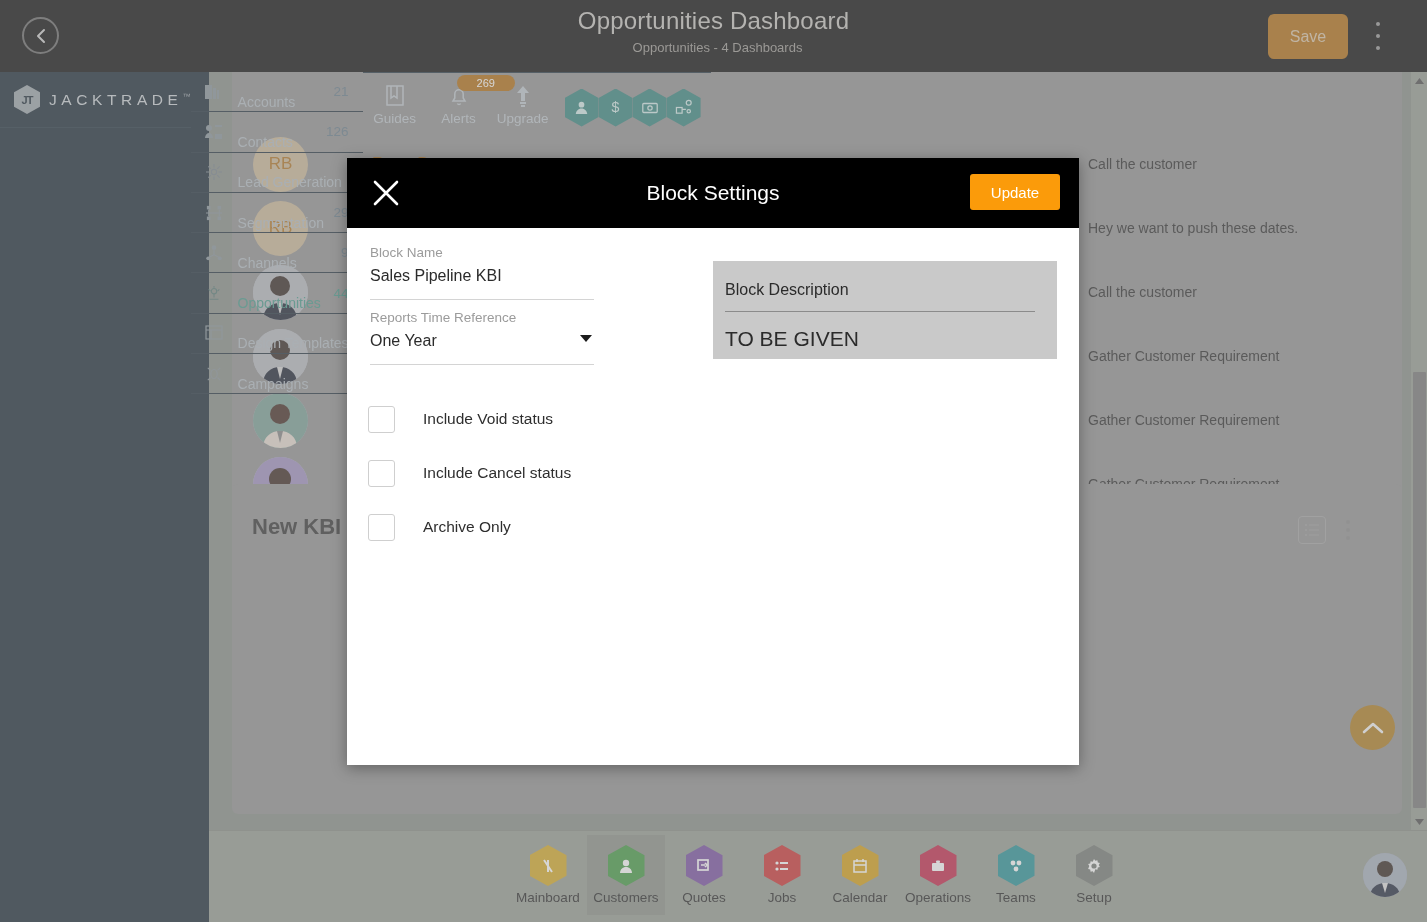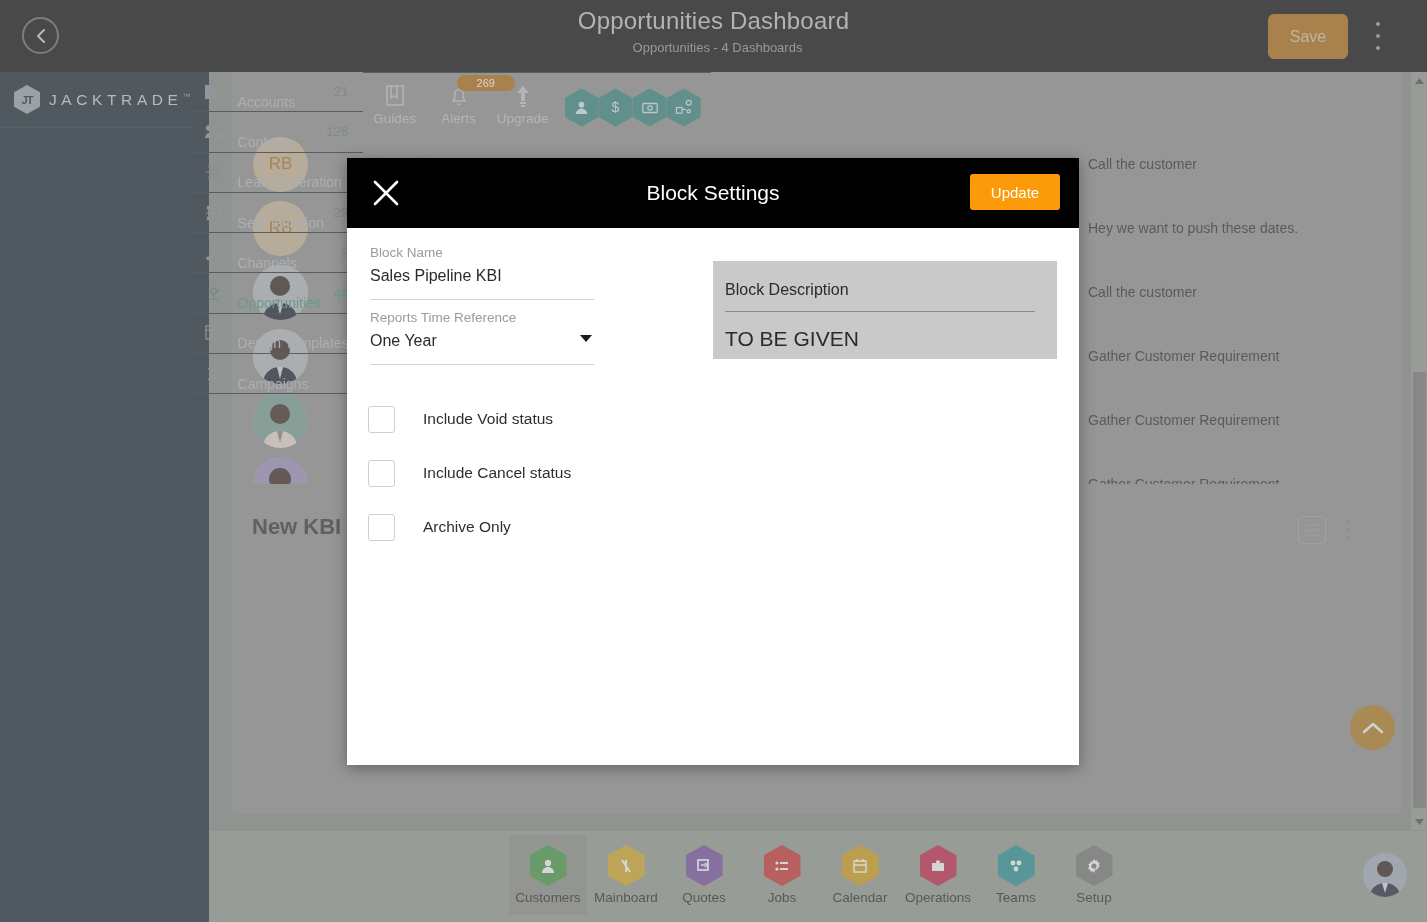--- a/index.html
+++ b/index.html
@@ -570,38 +570,38 @@
     <div class="thumb"></div>
     <div class="arrow" style="position:absolute;bottom:0;left:0;width:17px">
       <svg width="9" height="6" viewBox="0 0 9 6">
           <path d="M4.5 6L0 0h9z" fill="#555"></path>
         </svg>
     </div>
   </div>
 
   <div class="bottomnav">
     <div class="bn-items">
+      <div class="bn-item">
+        <div class="bn-hex" style="background:#d8ae2e">
+          <svg width="18" height="18" viewBox="0 0 18 18">
+              <path d="M5 3l8 12M9 3v12" stroke="#fff" stroke-width="2" fill="none"></path>
+            </svg>
+        </div>
+        <div class="bn-label">Mainboard</div>
+      </div>
       <div class="bn-item active">
         <div class="bn-hex" style="background:#4a9e4a">
           <svg width="18" height="18" viewBox="0 0 18 18">
               <g fill="#fff">
                 <circle cx="9" cy="6" r="3.2"></circle>
                 <path d="M3 16c0-3.4 2.7-6 6-6s6 2.6 6 6z"></path>
               </g>
             </svg>
         </div>
         <div class="bn-label">Customers</div>
-      </div>
-      <div class="bn-item">
-        <div class="bn-hex" style="background:#d8ae2e">
-          <svg width="18" height="18" viewBox="0 0 18 18">
-              <path d="M5 3l8 12M9 3v12" stroke="#fff" stroke-width="2" fill="none"></path>
-            </svg>
-        </div>
-        <div class="bn-label">Mainboard</div>
       </div>
       <div class="bn-item">
         <div class="bn-hex" style="background:#7e56a6">
           <svg width="18" height="18" viewBox="0 0 18 18">
               <g fill="none" stroke="#fff" stroke-width="1.7">
                 <rect x="3" y="3" width="10" height="10"></rect>
                 <path d="M6 8h4M10 6l2 2-2 2"></path>
               </g>
             </svg>
         </div>

